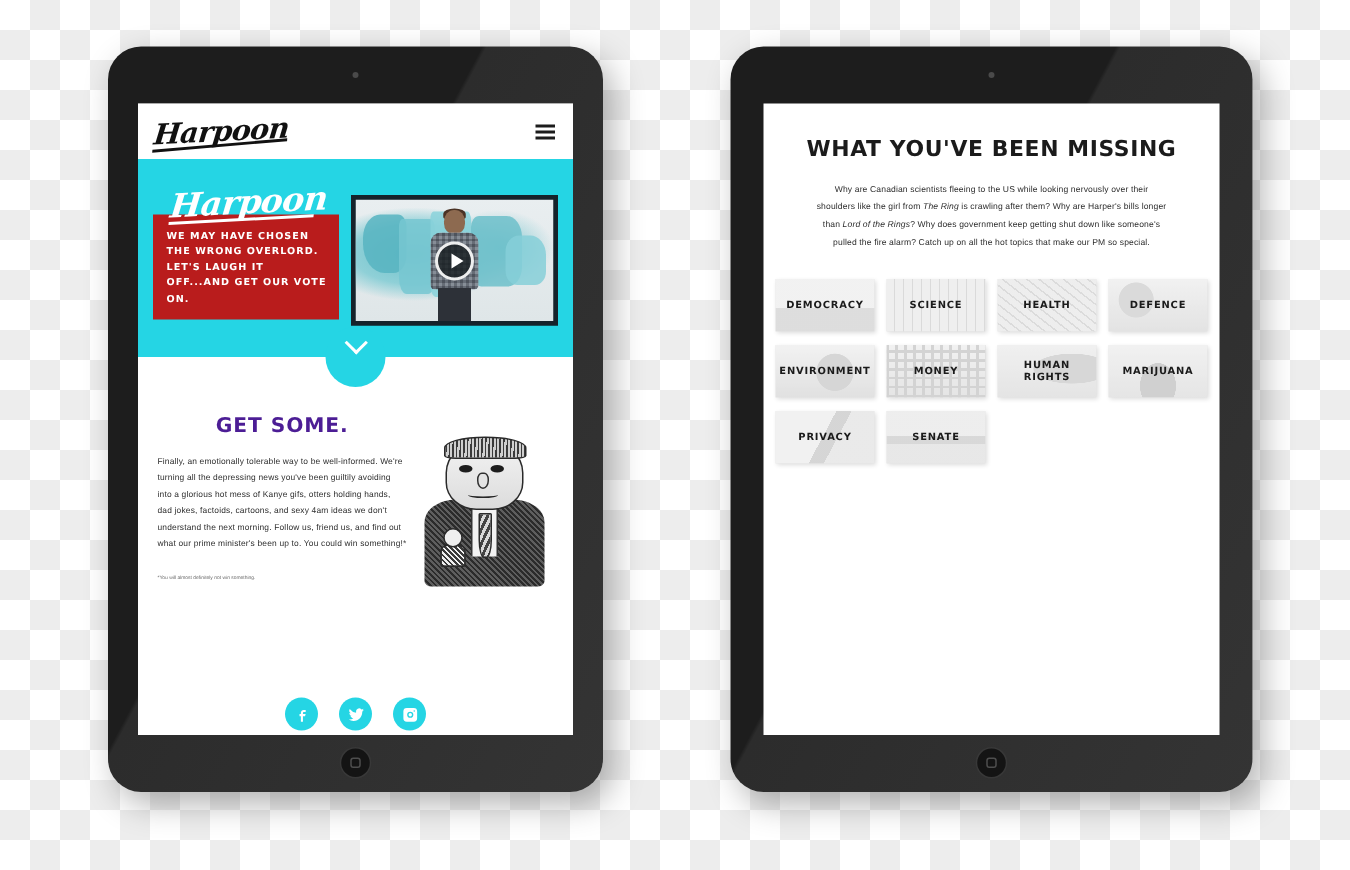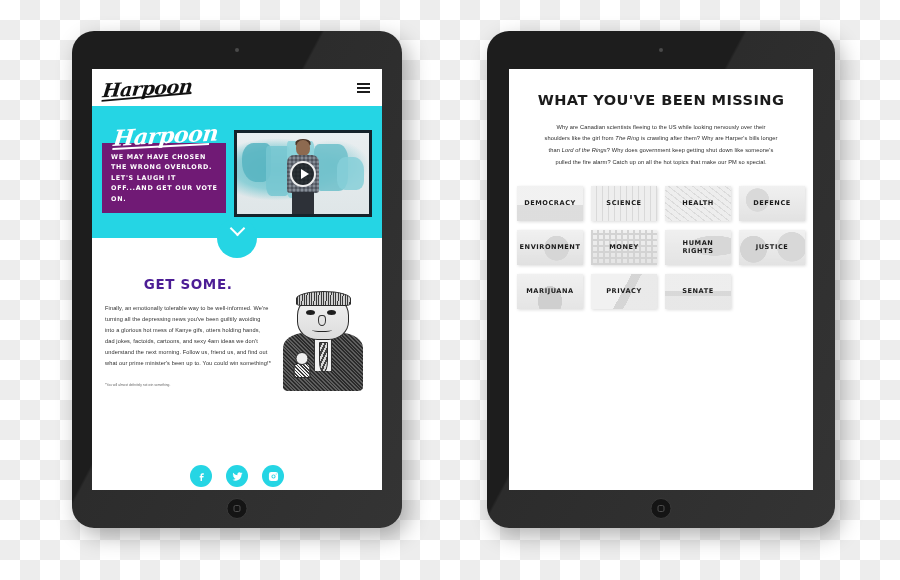--- a/index.html
+++ b/index.html
@@ -77,21 +77,21 @@
   .hero-logo {
     font-family: "DejaVu Serif", serif; font-style: italic; font-weight: bold;
     font-size: 22px; color: #fff; transform: skewX(-9deg) rotate(-3deg);
     margin: 0 0 -4px 12px; letter-spacing: -0.5px;
   }
   .hero-logo::after {
     content: ""; display: block; height: 2px; background: #fff;
     margin-top: -3px; width: 86%;
   }
   .hero-tag {
-    background: #701a75; color: #fff; padding: 9px 8px 9px 9px;
+    background: #b91c1c; color: #fff; padding: 9px 8px 9px 9px;
     font-size: 6.4px; font-weight: bold; line-height: 1.62;
     letter-spacing: 0.7px; font-family: "DejaVu Sans", sans-serif;
   }
   .hero-right { flex: 1; padding-top: 12px; }
   .video-frame {
     border: 3px solid #15232b; background: #15232b;
     position: relative; height: 87px; overflow: hidden;
   }
   .video-thumb {
     position: absolute; inset: 0;
@@ -414,24 +414,20 @@
         </div>
         <div class="tile">
           <div class="tile-art art-g"></div>
           <div class="tile-label">MONEY</div>
         </div>
         <div class="tile">
           <div class="tile-art art-f"></div>
           <div class="tile-label">HUMAN<br>RIGHTS</div>
         </div>
         <div class="tile">
-          <div class="tile-art art-h"></div>
-          <div class="tile-label">JUSTICE</div>
-        </div>
-        <div class="tile">
           <div class="tile-art art-i"></div>
           <div class="tile-label">MARIJUANA</div>
         </div>
         <div class="tile">
           <div class="tile-art art-j"></div>
           <div class="tile-label">PRIVACY</div>
         </div>
         <div class="tile">
           <div class="tile-art art-k"></div>
           <div class="tile-label">SENATE</div>

